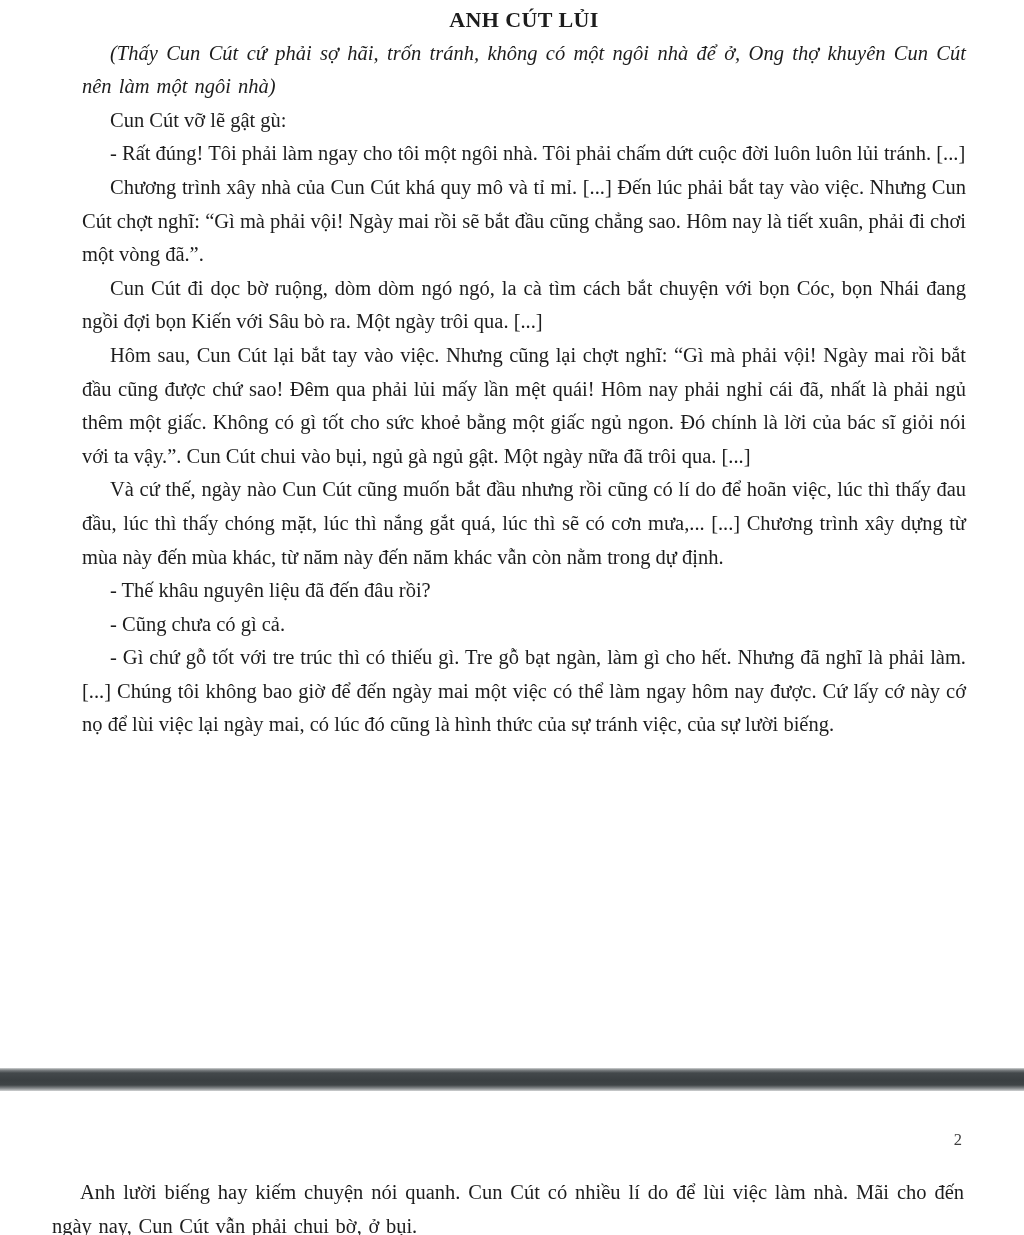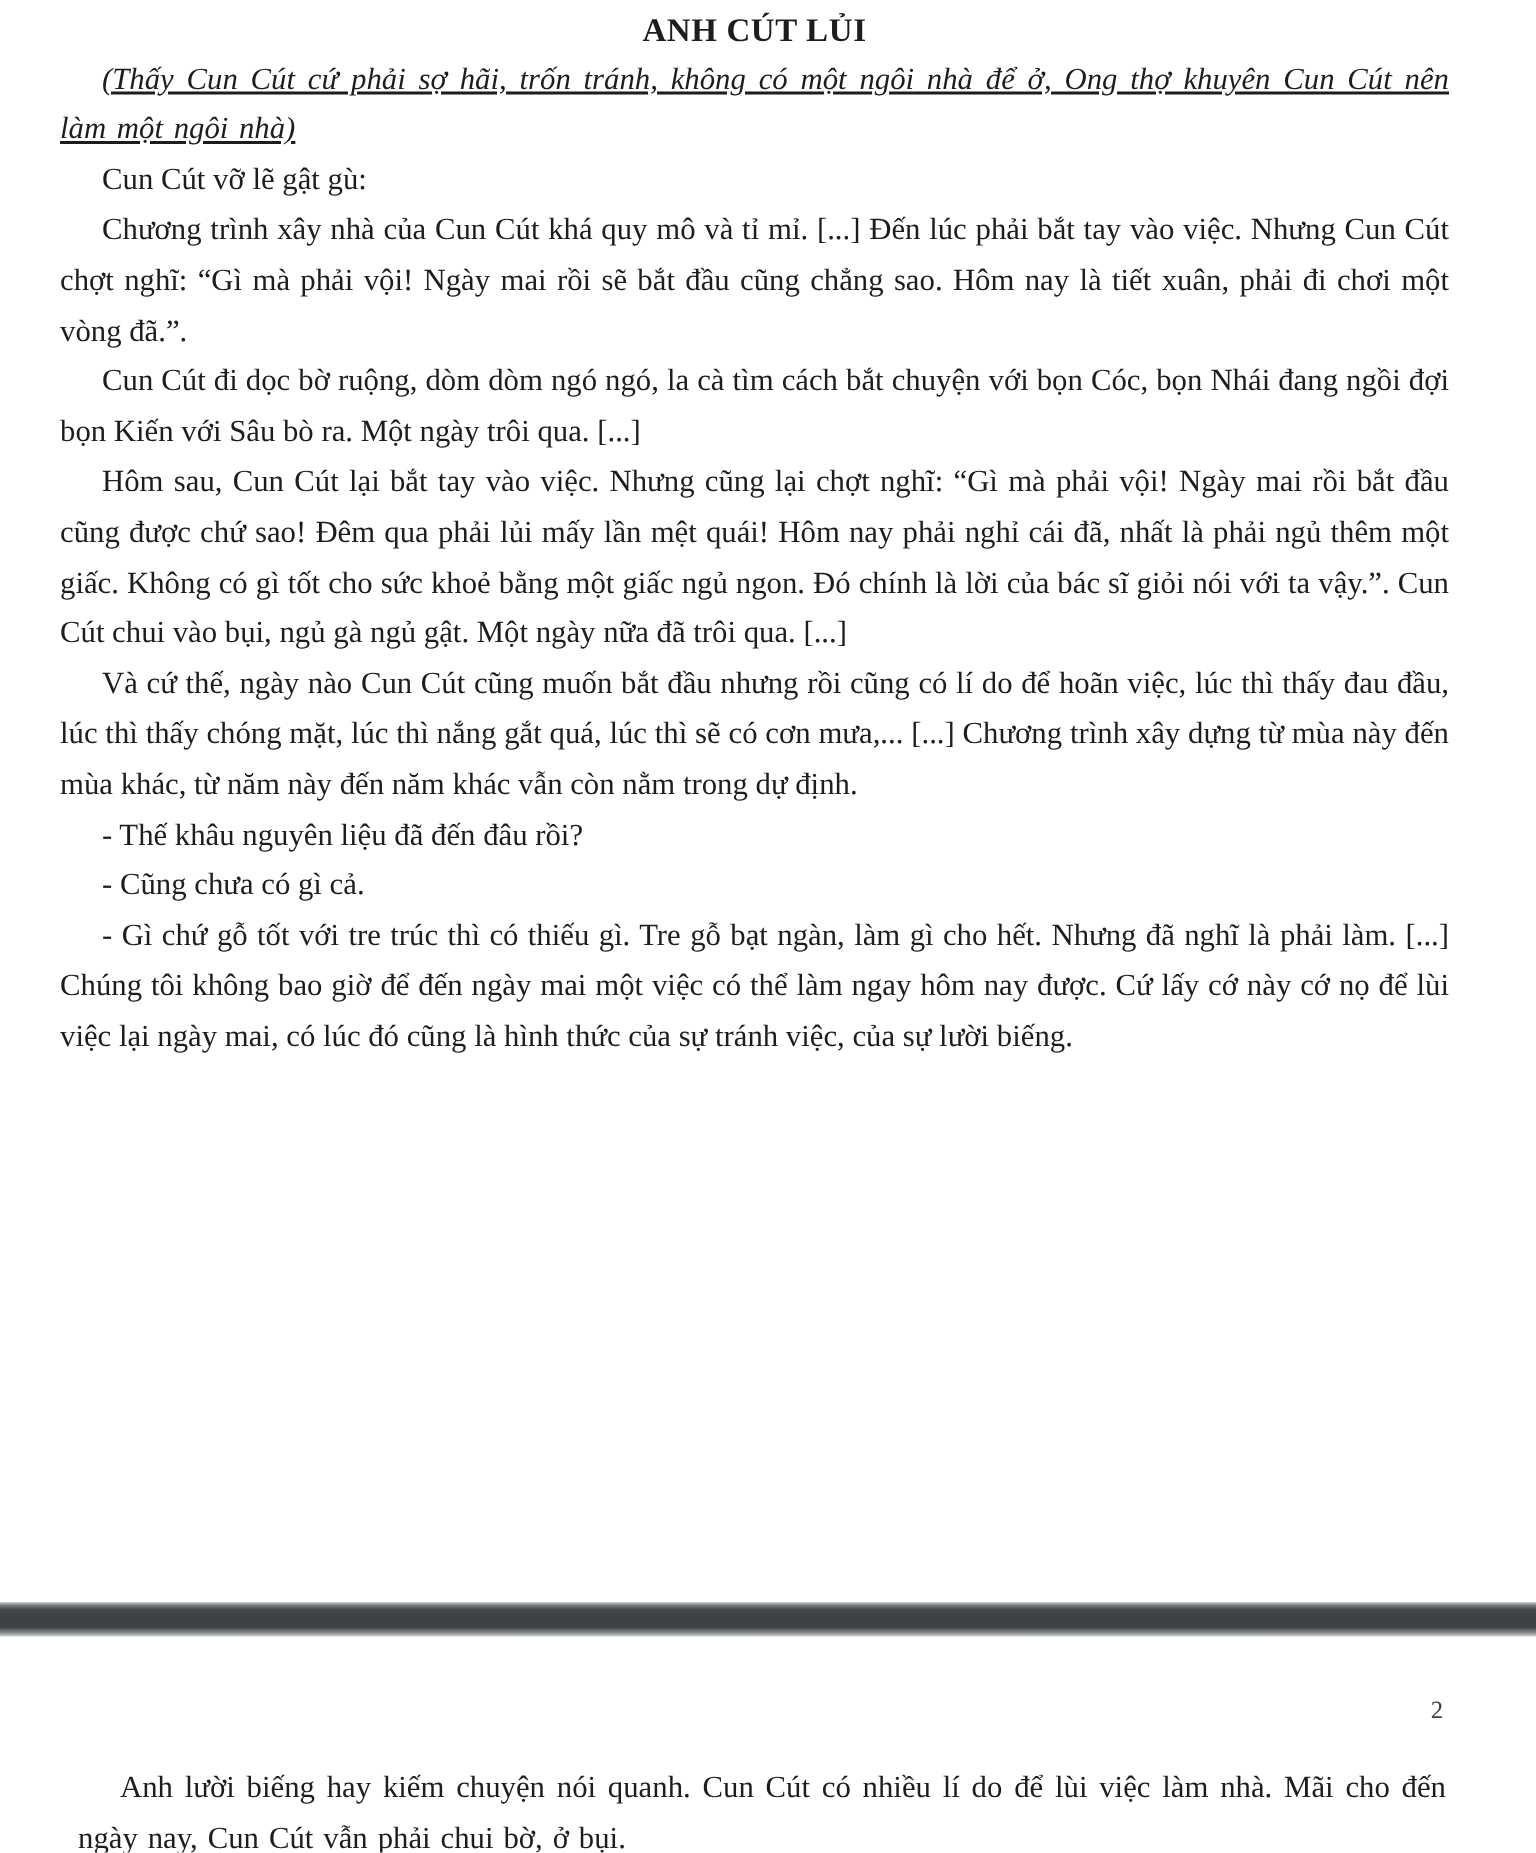--- a/index.html
+++ b/index.html
@@ -16,42 +16,41 @@
   }
   .sheet {
     width: 1024px;
     height: 1235px;
     background: #ffffff;
     position: relative;
   }
   .page1 {
     box-sizing: border-box;
     height: 1068px;
-    padding: 3px 58px 0 40px;
+    padding: 3px 58px 0 82px;
     overflow: hidden;
   }
   .doc-title {
     margin: 0;
     font-size: 22px;
     line-height: 33.6px;
     font-weight: bold;
     text-align: center;
     letter-spacing: 0.4px;
   }
   .para {
     margin: 0;
     font-size: 20.5px;
     line-height: 33.6px;
     text-align: justify;
     text-indent: 28px;
   }
   .para.intro {
     font-style: italic;
     word-spacing: 2px;
-    text-decoration: underline;
   }
   .page-divider {
     height: 23px;
     width: 1024px;
     background: linear-gradient(to bottom,
       #d2d4d5 0px, #7d8184 2px, #43484b 5px,
       #3a3f42 12px, #3f4447 17px, #7d8184 20px, #d0d2d3 23px);
   }
   .page2 {
     box-sizing: border-box;
@@ -72,20 +71,21 @@
 </style>
 </head>
 <body>
 
 <div class="sheet">
 
   <div class="page1">
     <h1 class="doc-title">ANH CÚT LỦI</h1>
     <p class="para intro">(Thấy Cun Cút cứ phải sợ hãi, trốn tránh, không có một ngôi nhà để ở, Ong thợ khuyên Cun Cút nên làm một ngôi nhà)</p>
     <p class="para">Cun Cút vỡ lẽ gật gù:</p>
+    <p class="para">- Rất đúng! Tôi phải làm ngay cho tôi một ngôi nhà. Tôi phải chấm dứt cuộc đời luôn luôn lủi tránh. [...]</p>
     <p class="para">Chương trình xây nhà của Cun Cút khá quy mô và tỉ mỉ. [...] Đến lúc phải bắt tay vào việc. Nhưng Cun Cút chợt nghĩ: “Gì mà phải vội! Ngày mai rồi sẽ bắt đầu cũng chẳng sao. Hôm nay là tiết xuân, phải đi chơi một vòng đã.”.</p>
     <p class="para">Cun Cút đi dọc bờ ruộng, dòm dòm ngó ngó, la cà tìm cách bắt chuyện với bọn Cóc, bọn Nhái đang ngồi đợi bọn Kiến với Sâu bò ra. Một ngày trôi qua. [...]</p>
     <p class="para">Hôm sau, Cun Cút lại bắt tay vào việc. Nhưng cũng lại chợt nghĩ: “Gì mà phải vội! Ngày mai rồi bắt đầu cũng được chứ sao! Đêm qua phải lủi mấy lần mệt quái! Hôm nay phải nghỉ cái đã, nhất là phải ngủ thêm một giấc. Không có gì tốt cho sức khoẻ bằng một giấc ngủ ngon. Đó chính là lời của bác sĩ giỏi nói với ta vậy.”. Cun Cút chui vào bụi, ngủ gà ngủ gật. Một ngày nữa đã trôi qua. [...]</p>
     <p class="para">Và cứ thế, ngày nào Cun Cút cũng muốn bắt đầu nhưng rồi cũng có lí do để hoãn việc, lúc thì thấy đau đầu, lúc thì thấy chóng mặt, lúc thì nắng gắt quá, lúc thì sẽ có cơn mưa,... [...] Chương trình xây dựng từ mùa này đến mùa khác, từ năm này đến năm khác vẫn còn nằm trong dự định.</p>
     <p class="para">- Thế khâu nguyên liệu đã đến đâu rồi?</p>
     <p class="para">- Cũng chưa có gì cả.</p>
     <p class="para">- Gì chứ gỗ tốt với tre trúc thì có thiếu gì. Tre gỗ bạt ngàn, làm gì cho hết. Nhưng đã nghĩ là phải làm. [...] Chúng tôi không bao giờ để đến ngày mai một việc có thể làm ngay hôm nay được. Cứ lấy cớ này cớ nọ để lùi việc lại ngày mai, có lúc đó cũng là hình thức của sự tránh việc, của sự lười biếng.</p>
   </div>
 
   <div class="page-divider"></div>

